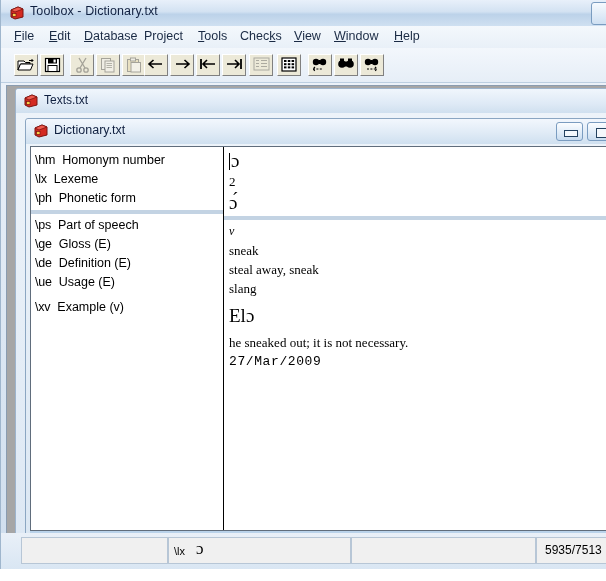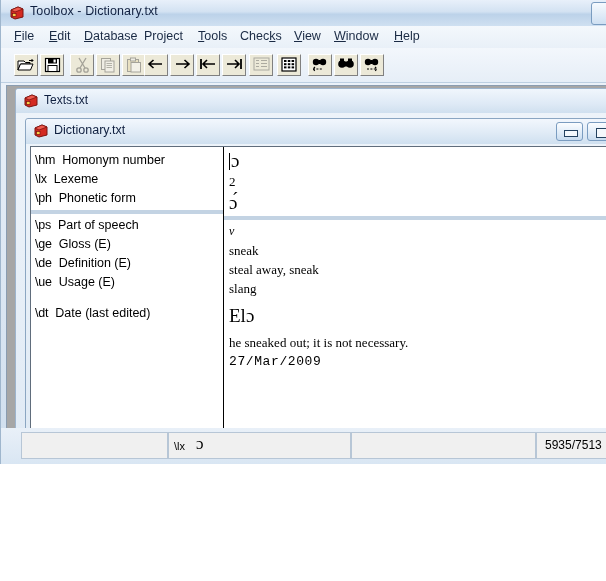--- a/index.html
+++ b/index.html
@@ -14,21 +14,21 @@
     font-family: "Liberation Sans", sans-serif;
     font-size: 12px;
     -webkit-font-smoothing: none;
   }
 
   
   #app-window {
     position: absolute;
     left: 0; top: 0;
     width: 606px;
-    height: 464px;
+    height: 569px;
     background: linear-gradient(to bottom, #f2f6fb 0%, #e2ebf5 40%, #cfdeee 100%);
     border-left: 1px solid #9fb6cd;
     box-sizing: border-box;
     overflow: hidden;
   }
 
   
   #titlebar {
     position: absolute;
     left: 0; top: 0;
@@ -530,22 +530,22 @@
           <div style="height:4px"></div>
           <div class="fld-label"><span class="mk">\hm</span>&nbsp; Homonym number</div>
           <div class="fld-label"><span class="mk">\lx</span>&nbsp; Lexeme</div>
           <div class="fld-label"><span class="mk">\ph</span>&nbsp; Phonetic form</div>
           <div class="sep-line"></div>
           <div class="fld-label"><span class="mk">\ps</span>&nbsp; Part of speech</div>
           <div class="fld-label"><span class="mk">\ge</span>&nbsp; Gloss (E)</div>
           <div class="fld-label"><span class="mk">\de</span>&nbsp; Definition (E)</div>
           <div class="fld-label"><span class="mk">\ue</span>&nbsp; Usage (E)</div>
           <div class="gap"></div>
+          <div class="fld-label"><span class="mk">\xv</span>&nbsp; Example (v)</div>
           <div class="gap"></div>
-          <div class="fld-label"><span class="mk">\dt</span>&nbsp; Date (last edited)</div>
         </div>
 
         <div id="pane-divider"></div>
 
         <div id="pane-right">
           <div style="height:2px"></div>
           <div class="fld-value big"><span class="caret"></span><span>ɔ</span></div>
           <div class="fld-value">2</div>
           <div class="fld-value big">ɔ́</div>
           <div class="sep-line"></div>

